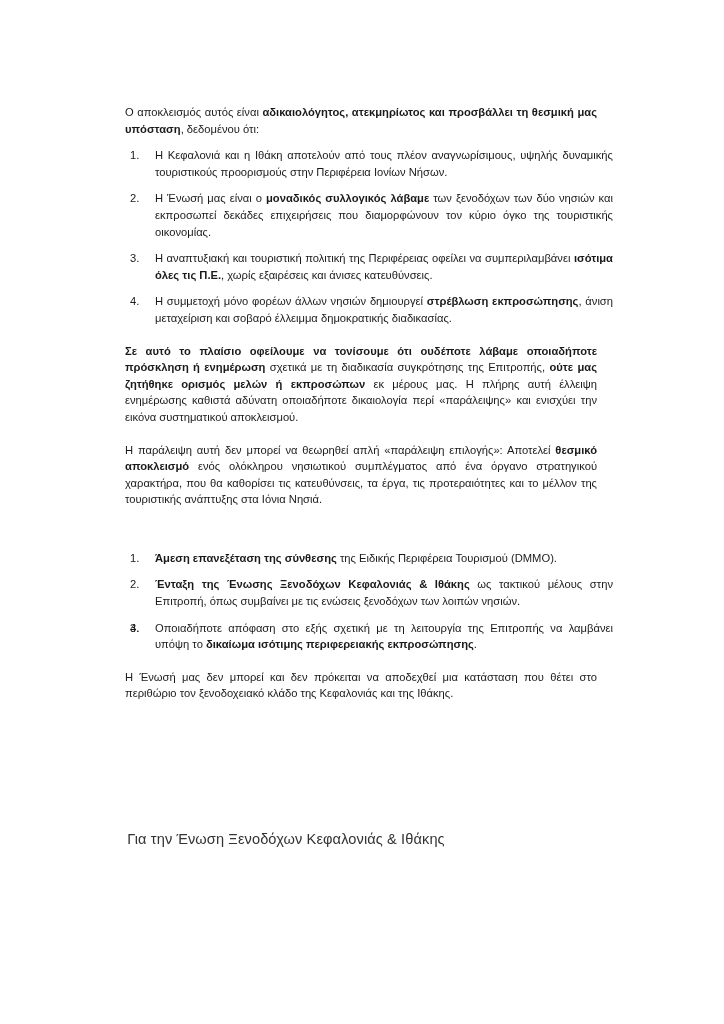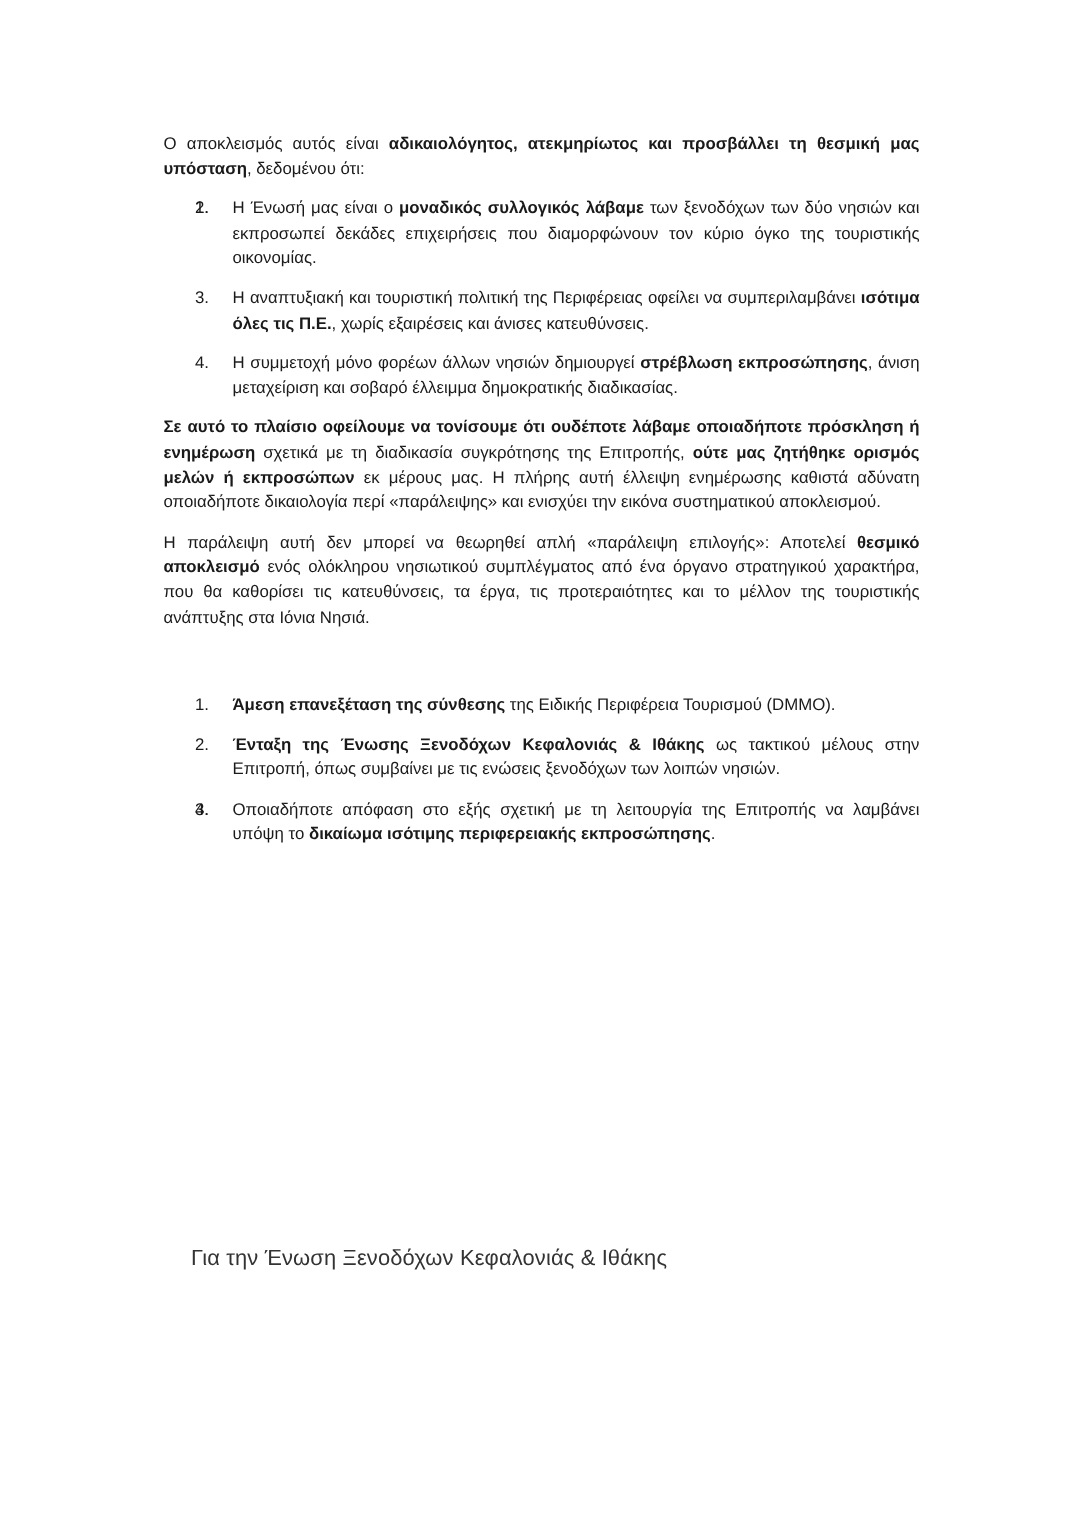--- a/index.html
+++ b/index.html
@@ -1,21 +1,21 @@
 <!DOCTYPE html>
 <html><head>
   <meta charset="utf-8">
   <style>
     html, body { margin: 0; padding: 0; background: #ffffff; }
     body {
       width: 724px; height: 1024px; overflow: hidden; position: relative;
       font-family: "Liberation Sans", sans-serif; color: #1a1a1a;
     }
     .page { position: absolute; left: 109px; top: 88px; width: 504px; font-size: 11.2px; line-height: 16.6px; }
-    p { margin: 0; text-align: justify; }
+    p { margin: 16px; text-align: justify; }
     b { font-weight: bold; }
     .p1 { margin-bottom: 10px; }
     ol { margin: 0; padding: 0; list-style: none; }
     ol li { position: relative; padding-left: 46px; margin-bottom: 10px; text-align: justify; }
     ol li .num { position: absolute; left: 21px; top: 0; }
     .gap-sm { margin-bottom: 10px; }
     .gap-lg { margin-bottom: 42px; }
     .heading { font-weight: bold; margin-bottom: 10px; }
     .sig {
       position: absolute; left: 0; width: 572px; top: 831px; text-align: center;
@@ -23,34 +23,35 @@
     }
   </style>
 </head>
 <body>
 
 <div class="page">
 
   <p class="p1"><span>Ο αποκλεισμός αυτός είναι </span><b>αδικαιολόγητος, ατεκμηρίωτος και προσβάλλει τη θεσμική μας υπόσταση</b><span>, δεδομένου ότι:</span></p>
 
   <ol>
-    <li><span class="num">1.</span></li>
+    <li><span class="num">1.</span><span>Η Κεφαλονιά και η Ιθάκη αποτελούν από τους πλέον αναγνωρίσιμους, υψηλής δυναμικής τουριστικούς προορισμούς στην Περιφέρεια Ιονίων Νήσων.</span></li>
     <li><span class="num">2.</span><span>Η Ένωσή μας είναι ο </span><b>μοναδικός συλλογικός λάβαμε</b><span> των ξενοδόχων των δύο νησιών και εκπροσωπεί δεκάδες επιχειρήσεις που διαμορφώνουν τον κύριο όγκο της τουριστικής οικονομίας.</span></li>
     <li><span class="num">3.</span><span>Η αναπτυξιακή και τουριστική πολιτική της Περιφέρειας οφείλει να συμπεριλαμβάνει </span><b>ισότιμα όλες τις Π.Ε.</b><span>, χωρίς εξαιρέσεις και άνισες κατευθύνσεις.</span></li>
     <li><span class="num">4.</span><span>Η συμμετοχή μόνο φορέων άλλων νησιών δημιουργεί </span><b>στρέβλωση εκπροσώπησης</b><span>, άνιση μεταχείριση και σοβαρό έλλειμμα δημοκρατικής διαδικασίας.</span></li>
   </ol>
 
   <p class="gap-sm"><b>Σε αυτό το πλαίσιο οφείλουμε να τονίσουμε ότι ουδέποτε λάβαμε οποιαδήποτε πρόσκληση ή ενημέρωση</b><span> σχετικά με τη διαδικασία συγκρότησης της Επιτροπής, </span><b>ούτε μας ζητήθηκε ορισμός μελών ή εκπροσώπων</b><span> εκ μέρους μας. Η πλήρης αυτή έλλειψη ενημέρωσης καθιστά αδύνατη οποιαδήποτε δικαιολογία περί «παράλειψης» και ενισχύει την εικόνα συστηματικού αποκλεισμού.</span></p>
 
   <p class="gap-lg"><span>Η παράλειψη αυτή δεν μπορεί να θεωρηθεί απλή «παράλειψη επιλογής»: Αποτελεί </span><b>θεσμικό αποκλεισμό</b><span> ενός ολόκληρου νησιωτικού συμπλέγματος από ένα όργανο στρατηγικού χαρακτήρα, που θα καθορίσει τις κατευθύνσεις, τα έργα, τις προτεραιότητες και το μέλλον της τουριστικής ανάπτυξης στα Ιόνια Νησιά.</span></p>
 
 
   <ol>
     <li><span class="num">1.</span><b>Άμεση επανεξέταση της σύνθεσης</b><span> της Ειδικής Περιφέρεια Τουρισμού (DMMO).</span></li>
     <li><span class="num">2.</span><b>Ένταξη της Ένωσης Ξενοδόχων Κεφαλονιάς &amp; Ιθάκης</b><span> ως τακτικού μέλους στην Επιτροπή, όπως συμβαίνει με τις ενώσεις ξενοδόχων των λοιπών νησιών.</span></li>
     <li><span class="num">3.</span></li>
     <li><span class="num">4.</span><span>Οποιαδήποτε απόφαση στο εξής σχετική με τη λειτουργία της Επιτροπής να λαμβάνει υπόψη το </span><b>δικαίωμα ισότιμης περιφερειακής εκπροσώπησης</b><span>.</span></li>
   </ol>
 
+  <p class="gap-sm">Η Ένωσή μας δεν μπορεί και δεν πρόκειται να αποδεχθεί μια κατάσταση που θέτει στο περιθώριο τον ξενοδοχειακό κλάδο της Κεφαλονιάς και της Ιθάκης.</p>
 
 </div>
 
 <div class="sig">Για την Ένωση Ξενοδόχων Κεφαλονιάς &amp; Ιθάκης</div>
 
 </body></html>

